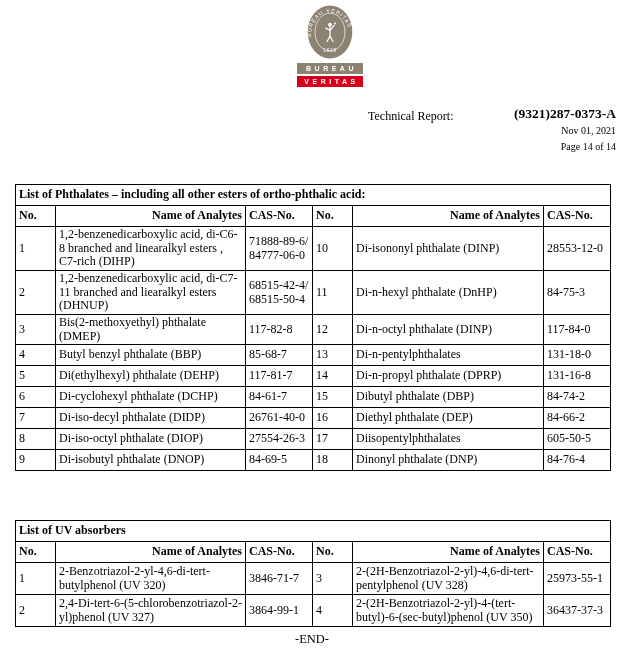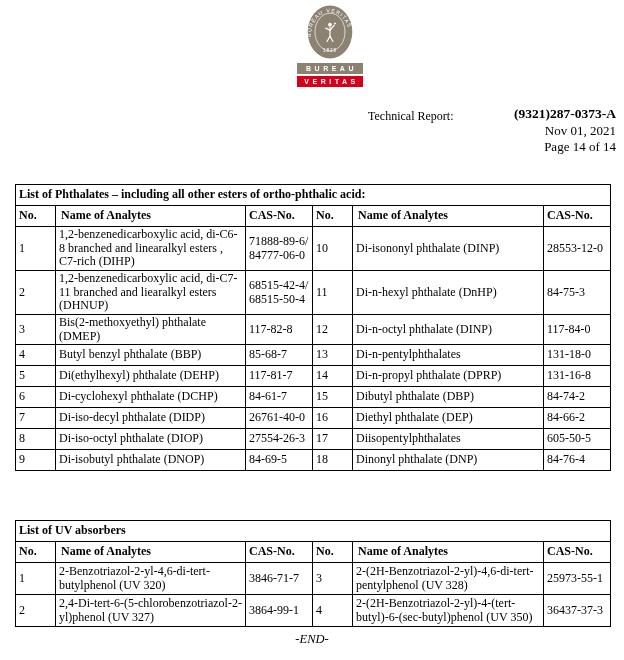--- a/index.html
+++ b/index.html
@@ -15,42 +15,42 @@
   .bar { width:66px; height:11px; display:flex; align-items:center; justify-content:center;
          font-family:"Liberation Sans", sans-serif; font-weight:bold; font-size:7px;
          letter-spacing:3.5px; padding-left:3px; box-sizing:border-box; color:#fff; }
   .bar-bureau  { margin-top:2px; }
   .bar-veritas { margin-top:2px; }
 
   
   .tr-label { position:absolute; left:368px; top:109px; font-size:12px; }
   .report-meta { position:absolute; right:8px; top:106px; text-align:right; line-height:16.5px; }
   .report-no { font-weight:bold; font-size:13.5px; }
-  .report-meta div { font-size:13px; }
+  .report-meta div { font-size:10px; }
   .report-meta .report-no { font-size:13.5px; }
 
   
   table.tbl { position:absolute; left:15px; width:595px; border-collapse:collapse;
               table-layout:fixed; font-size:12px; }
   table.tbl td { border:1px solid #000; vertical-align:middle; line-height:13.5px;
                  padding:1px 3px; overflow:hidden; }
   td.title { font-weight:bold; padding-left:5px; }
   tr.hdr td { font-weight:bold; }
   td.num, td.cas { text-align:left; padding:1px 2px; overflow-wrap:break-word; }
   td.name { text-align:left; padding-left:5px; }
-  tr.hdr td.name { padding-left:5px; }
+  tr.hdr td.name { padding-left:5px;text-align:right; }
   .h21 { height:21px;margin-left:28px; } .h28 { height:28px; } .h44 { height:44px; } .h32 { height:32px; }
   .tbl-phthalates { top:184px; }
   .tbl-uv { top:520px; }
   col.c-no  { width:40px; }
   col.c-name{ width:190px; }
   col.c-cas { width:67px; }
   col.c-name2{ width:191px; }
 
-  .end { position:absolute; top:632px; left:0; width:100%; text-align:center; font-size:12.5px;font-style:italic; }
+  .end { position:absolute; top:632px; left:0; width:100%; text-align:center; font-size:12.5px; }
 </style>
 </head>
 <body>
 
 <div class="page">
 
   <div class="logo">
     <svg class="seal" width="60" height="58" viewBox="0 0 70 66">
       <ellipse cx="35" cy="33" rx="26" ry="31" fill="#8b8272"></ellipse>
       <ellipse cx="35" cy="33" rx="17.5" ry="22" fill="none" stroke="#ffffff" stroke-width="0.8"></ellipse>

